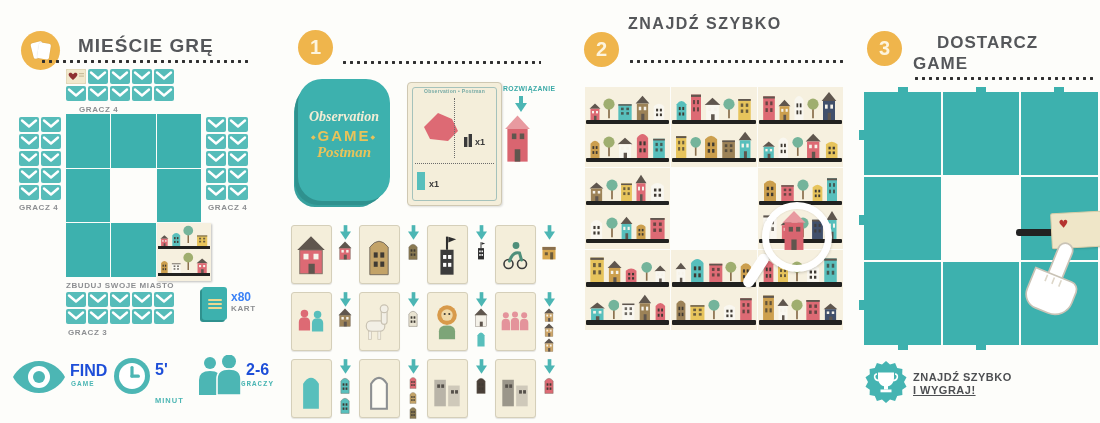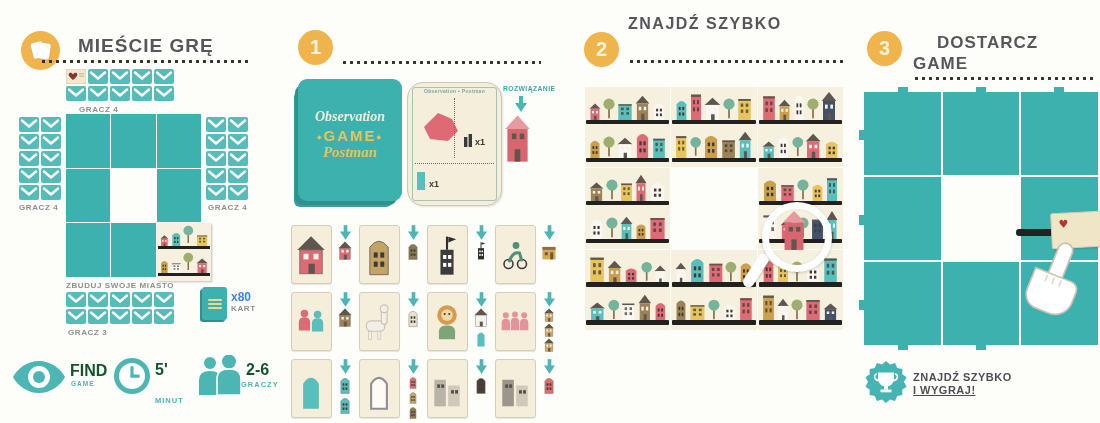--- a/index.html
+++ b/index.html
@@ -17,29 +17,29 @@
   .p1grid,.b4grid{position:absolute;display:grid;grid-template-columns:repeat(3,1fr);grid-template-rows:repeat(3,1fr);}
   .p1grid{gap:1px;}
   .b4grid{gap:2px;}
   .p1tile{background:#3db1ae;}
   .b4tile{background:#3db1ae;}
   .p1tile.empty,.b4tile.empty{background:transparent;}
   .city-mini{position:absolute;background:#f6f0df;box-shadow:1px 1px 2px rgba(0,0,0,.25);overflow:hidden;}
   .deck-mini{position:absolute;background:#3db1ae;border-radius:3px;box-shadow:-2px 2px 0 #2f918e;
              display:flex;flex-direction:column;align-items:center;justify-content:center;gap:2px;}
   .deck-mini i{display:block;width:14px;height:2px;background:#ecd890;border-radius:1px;}
-  .stat-value{position:absolute;color:#14532d;font-weight:bold;white-space:nowrap;}
+  .stat-value{position:absolute;color:#1d4ed8;font-weight:bold;white-space:nowrap;}
   .stat-unit{position:absolute;color:#4cb6b4;font-weight:bold;letter-spacing:1px;white-space:nowrap;}
   .deck{position:absolute;background:#3db1ae;border-radius:9px;box-shadow:-4px 5px 0 -1px #2f918e,-7px 9px 0 -3px #37a19e;
         text-align:center;padding-top:30px;box-sizing:border-box;}
   .deck .l1{color:#f3edd5;font-family:"Liberation Serif","DejaVu Serif",serif;font-style:italic;font-weight:bold;font-size:14px;}
   .deck .l2{color:#e8c35a;font-weight:bold;font-size:15px;letter-spacing:2px;margin-top:2px;}
   .deck .orn{font-size:6px;vertical-align:2px;font-family:"DejaVu Sans",sans-serif;}
   .deck .l3{color:#e8c35a;font-family:"Liberation Serif","DejaVu Serif",serif;font-style:italic;font-weight:bold;font-size:15px;}
-  .sample-card{position:absolute;background:#f4eeda;border:1px solid #cfc8b2;border-radius:16px;box-shadow:1px 1px 2px rgba(0,0,0,.12);}
+  .sample-card{position:absolute;background:#f4eeda;border:1px solid #cfc8b2;border-radius:4px;box-shadow:1px 1px 2px rgba(0,0,0,.12);}
   .sample-card .frame{position:absolute;inset:4px;border:1px solid #a5c2bb;border-radius:3px;}
   .sample-card .hdr{position:absolute;top:5px;left:0;right:0;text-align:center;font-size:5px;font-weight:bold;color:#76aaa5;letter-spacing:.3px;}
   .vdots{position:absolute;border-left:1.5px dotted #6b6b6b;}
   .hdots{position:absolute;border-top:1.5px dotted #6b6b6b;}
   .x1{position:absolute;font-weight:bold;color:#3a3a3a;font-size:9px;}
   .chip{position:absolute;background:#58bfbc;}
   .sol-label{position:absolute;font-size:6.8px;font-weight:bold;color:#3aa9a6;letter-spacing:.4px;}
   .examples-title{position:absolute;font-weight:bold;color:#4d4f52;font-size:10.5px;letter-spacing:.8px;white-space:nowrap;}
   .ex-grid{position:absolute;display:grid;grid-template-columns:repeat(4,66px);gap:3px 2px;}
   .ex-item{display:flex;height:64px;}
@@ -442,26 +442,26 @@
 
   <div class="abs" style="left:197px;top:355px;">
     <svg width="46" height="42" viewBox="0 0 46 42">
         <circle cx="13" cy="8" r="6" fill="#4cb6b4"></circle>
         <path d="M2 40 V25 Q2 16 13 16 Q24 16 24 25 V40 Z" fill="#4cb6b4"></path>
         <circle cx="32" cy="6.5" r="7" fill="#4cb6b4"></circle>
         <path d="M20 40 V24 Q20 14 32 14 Q44 14 44 24 V40 Z" fill="#4cb6b4" stroke="#fdfdfa" stroke-width="1.6"></path>
       </svg>
   </div>
   <div class="stat-value" style="left:246px;top:361px;font-size:16px;">2-6</div>
-  <div class="stat-unit" style="left:241px;top:380px;font-size:7.5px;">GRACZY</div>
+  <div class="stat-unit" style="left:241px;top:380px;font-size:7.5px;font-family:Liberation Mono, monospace;">GRACZY</div>
 
   <div class="badge" style="left:298px;top:30px;width:35px;height:35px;font-size:20px;">1</div>
   <div class="dots" style="left:341px;top:60px;width:200px;"></div>
 
-  <div class="deck" style="left:298px;top:79px;width:104px;height:122px;">
+  <div class="deck" style="left:298px;top:79px;width:92px;height:122px;border-radius:24px;">
     <div class="l1">Observation</div>
     <div class="l2"><span class="orn">◆</span><span>GAME</span><span class="orn">◆</span></div>
     <div class="l3">Postman</div>
   </div>
 
   <div class="sample-card" style="left:407px;top:82px;width:93px;height:122px;">
     <div class="frame"></div>
     <div class="hdr">Observation • Postman</div>
     <div class="abs" style="left:10px;top:28px;">
       <svg width="42" height="34" viewBox="0 0 42 34">

